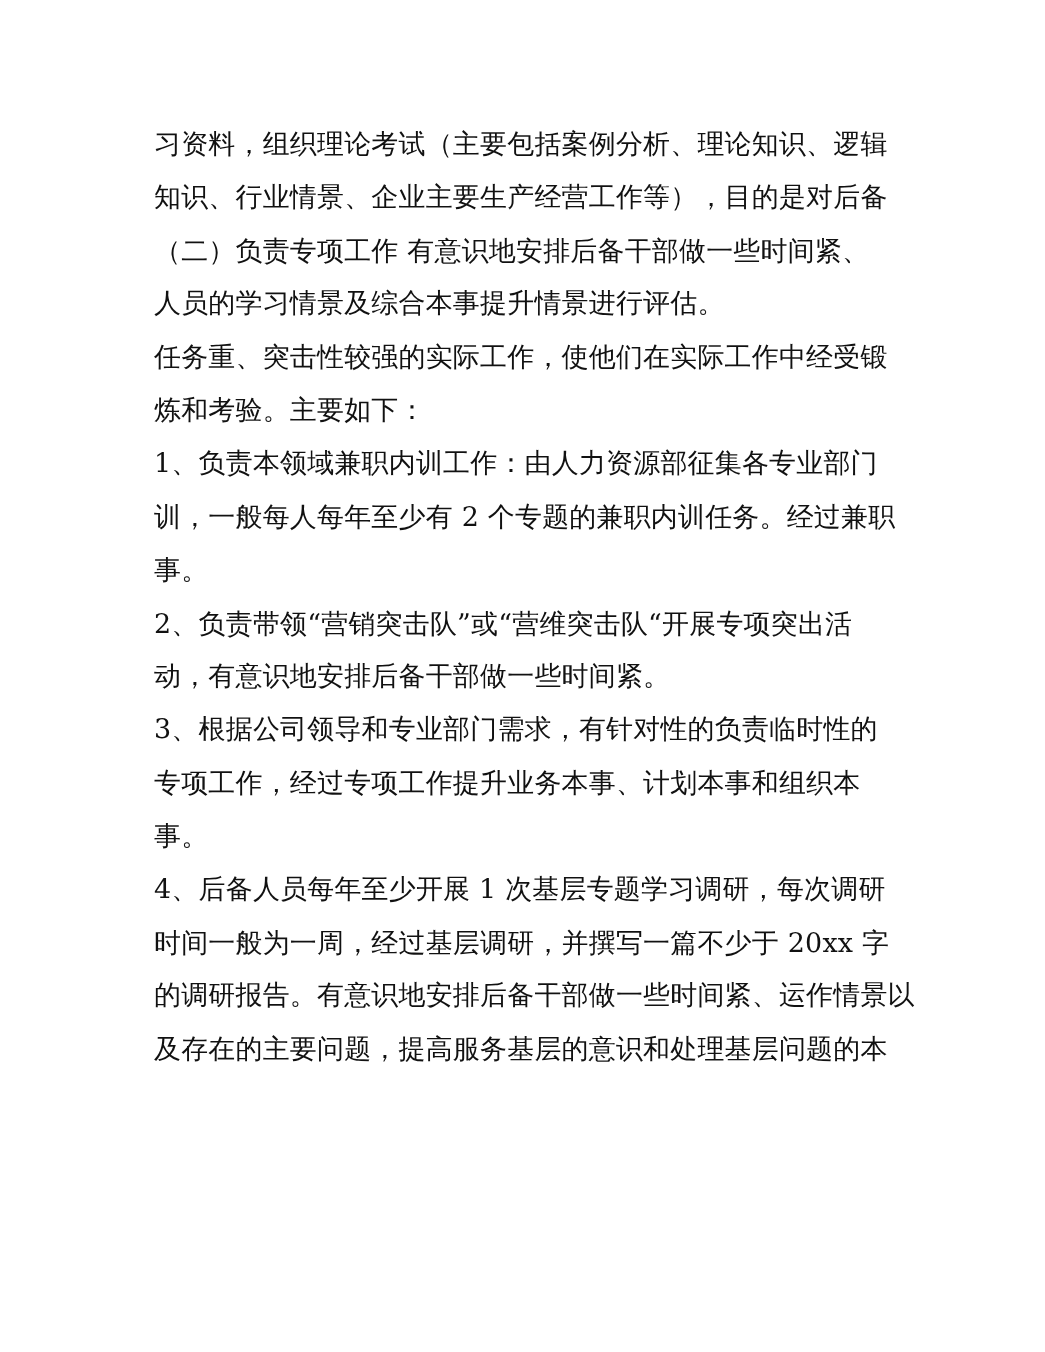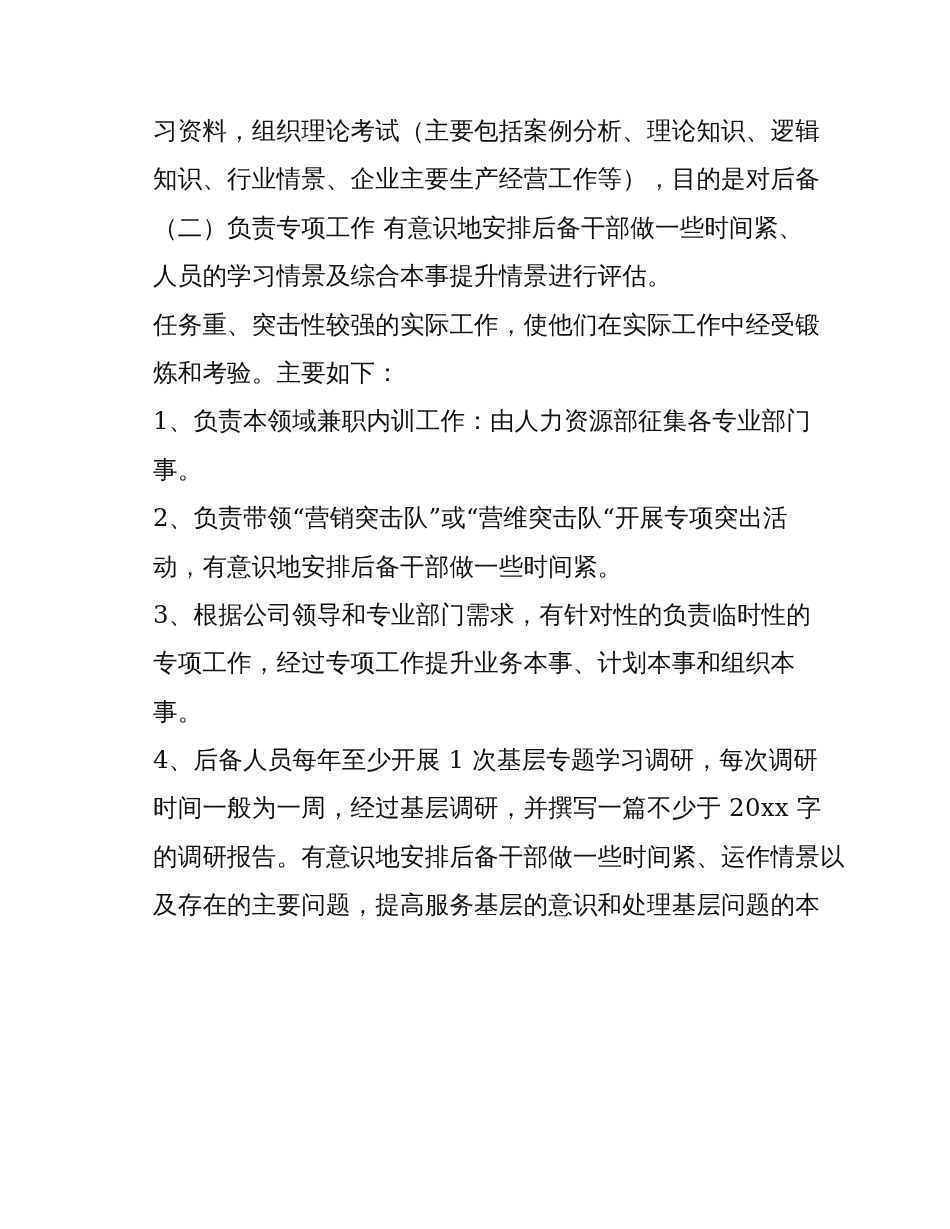--- a/index.html
+++ b/index.html
@@ -20,34 +20,34 @@
       left: 140px;
       top: 107px;
       width: 672px;
     }
     .line {
       height: 48.4px;
       line-height: 48.4px;
       font-size: 24.5px;
       white-space: nowrap;
       letter-spacing: 0.2px;
-      margin-left: 13px;
     }
   </style>
 </head>
 <body>
 
 <div class="page">
   <div class="line">习资料，组织理论考试（主要包括案例分析、理论知识、逻辑</div>
   <div class="line">知识、行业情景、企业主要生产经营工作等），目的是对后备</div>
   <div class="line">（二）负责专项工作 有意识地安排后备干部做一些时间紧、</div>
   <div class="line">人员的学习情景及综合本事提升情景进行评估。</div>
   <div class="line">任务重、突击性较强的实际工作，使他们在实际工作中经受锻</div>
   <div class="line">炼和考验。主要如下：</div>
   <div class="line">1、负责本领域兼职内训工作：由人力资源部征集各专业部门</div>
+  <div class="line">训，一般每人每年至少有 2 个专题的兼职内训任务。经过兼职</div>
   <div class="line">事。</div>
   <div class="line">2、负责带领“营销突击队”或“营维突击队“开展专项突出活</div>
   <div class="line">动，有意识地安排后备干部做一些时间紧。</div>
   <div class="line">3、根据公司领导和专业部门需求，有针对性的负责临时性的</div>
   <div class="line">专项工作，经过专项工作提升业务本事、计划本事和组织本</div>
   <div class="line">事。</div>
   <div class="line">4、后备人员每年至少开展 1 次基层专题学习调研，每次调研</div>
   <div class="line">时间一般为一周，经过基层调研，并撰写一篇不少于 20xx 字</div>
   <div class="line">的调研报告。有意识地安排后备干部做一些时间紧、运作情景以</div>
   <div class="line">及存在的主要问题，提高服务基层的意识和处理基层问题的本</div>

